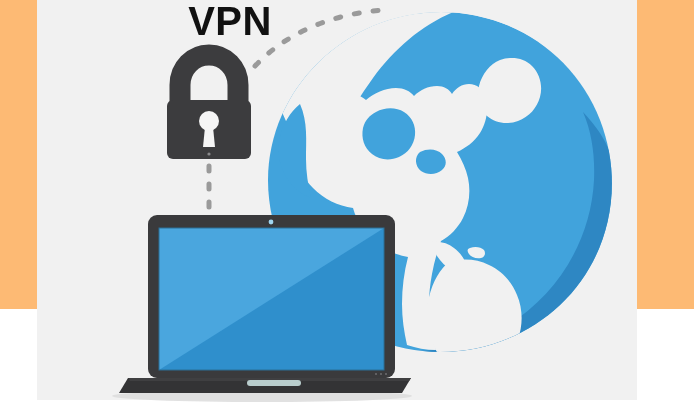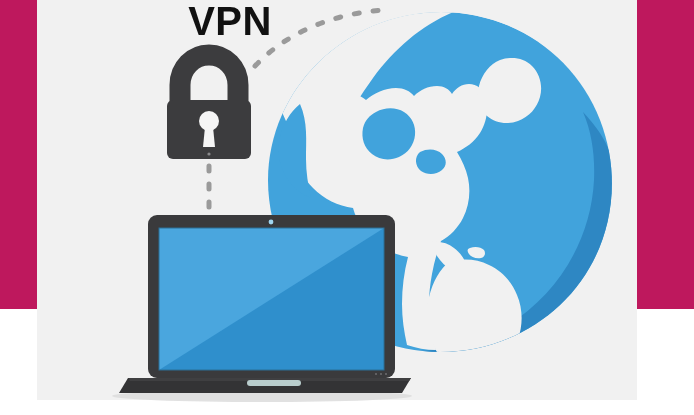--- a/index.html
+++ b/index.html
@@ -11,21 +11,21 @@
   body {
     width: 694px;
     height: 415px;
     overflow: hidden;
     font-family: "Liberation Sans", sans-serif;
   }
   #stage {
     position: relative;
     width: 694px;
     height: 309px;
-    background: #be185d;
+    background: #fdba74;
   }
   #panel {
     position: absolute;
     left: 37px;
     top: 0px;
     width: 600px;
     height: 400px;
     background: #f1f1f1;
   }
   #art {

